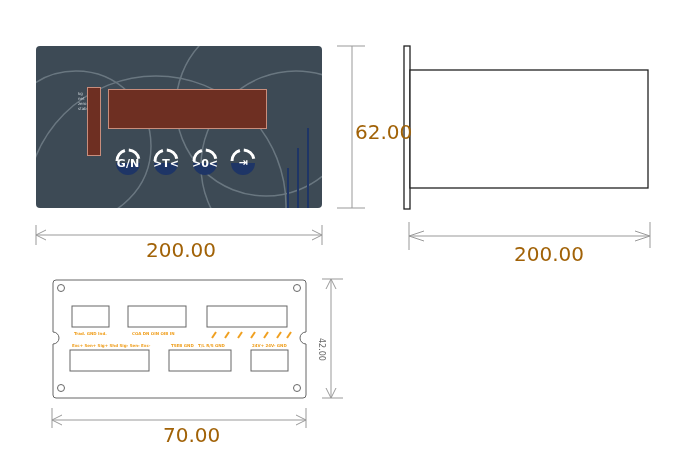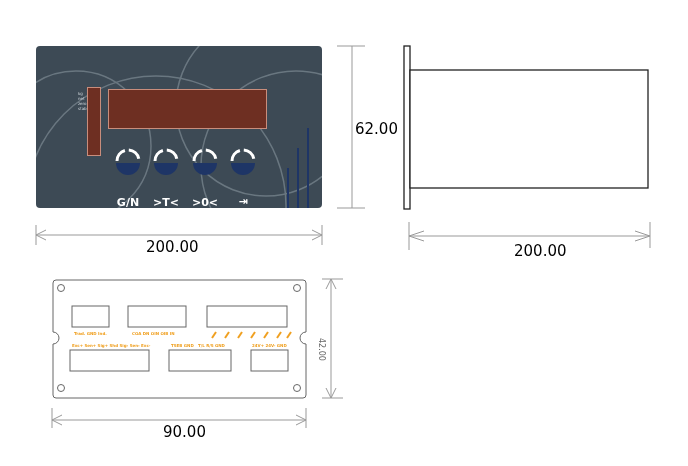--- a/index.html
+++ b/index.html
@@ -1,22 +1,22 @@
 <!DOCTYPE html>
 <html><head>
 <meta charset="utf-8">
 <style>
   html,body{margin:0;padding:0;background:#fff;}
   body{width:688px;height:466px;position:relative;overflow:hidden;font-family:"DejaVu Sans",sans-serif;}
   .abs{position:absolute;}
-  .dim-text{color:#000000;font-size:15px;}
+  .dim-text{color:#a16207;font-size:20px;}
   .panel{left:36px;top:46px;width:286px;height:162px;background:#3d4a55;border-radius:4px;overflow:hidden;}
   .side-bar{background:#6e2f22;border:1px solid #c98d7c;}
   .display{background:#6e2f22;border:1px solid #c98d7c;}
-  .key-label{color:#fff;font-weight:bold;font-size:11px;text-align:center;margin-top:39px;}
+  .key-label{color:#fff;font-weight:bold;font-size:11px;text-align:center;}
   .ind{color:#cfd6db;font-size:4px;line-height:5px;}
   .cut-label{color:#f0a020;font-size:4px;white-space:nowrap;font-weight:bold;}
 </style>
 </head>
 <body>
 
 <div class="abs panel">
   <svg class="abs" style="left:0;top:0" width="286" height="162">
     <g fill="none" stroke="#7d8a93" stroke-width="1.5" opacity="0.7">
       <circle cx="120" cy="160" r="130"></circle>
@@ -126,21 +126,21 @@
       <line x1="251" y1="338" x2="255" y2="332"></line>
     <line x1="264" y1="338" x2="268" y2="332"></line>
       <line x1="277" y1="338" x2="281" y2="332"></line>
     <line x1="287" y1="338" x2="291" y2="332"></line>
   </g>
 </svg>
 
 <div class="abs dim-text" style="left:146px;top:238px">200.00</div>
 <div class="abs dim-text" style="left:355px;top:120px">62.00</div>
 <div class="abs dim-text" style="left:514px;top:242px">200.00</div>
-<div class="abs dim-text" style="left:163px;top:423px">90.00</div>
+<div class="abs dim-text" style="left:163px;top:423px">70.00</div>
 <div class="abs" style="left:326px;top:338px;font-size:8px;color:#666;transform:rotate(90deg);transform-origin:left top">42.00</div>
 
 <div class="abs cut-label" style="left:74px;top:331px">Trad. GND Ind.</div>
 <div class="abs cut-label" style="left:132px;top:331px">COA  DN  OIN  OIB  IN</div>
 <div class="abs cut-label" style="left:72px;top:343px">Exc+ Sen+ Sig+ Shd Sig- Sen- Exc-</div>
 <div class="abs cut-label" style="left:171px;top:343px">TSEB GND</div>
 <div class="abs cut-label" style="left:198px;top:343px">T/L  R/S GND</div>
 <div class="abs cut-label" style="left:252px;top:343px">24V+ 24V- GND</div>
 
 </body></html>

